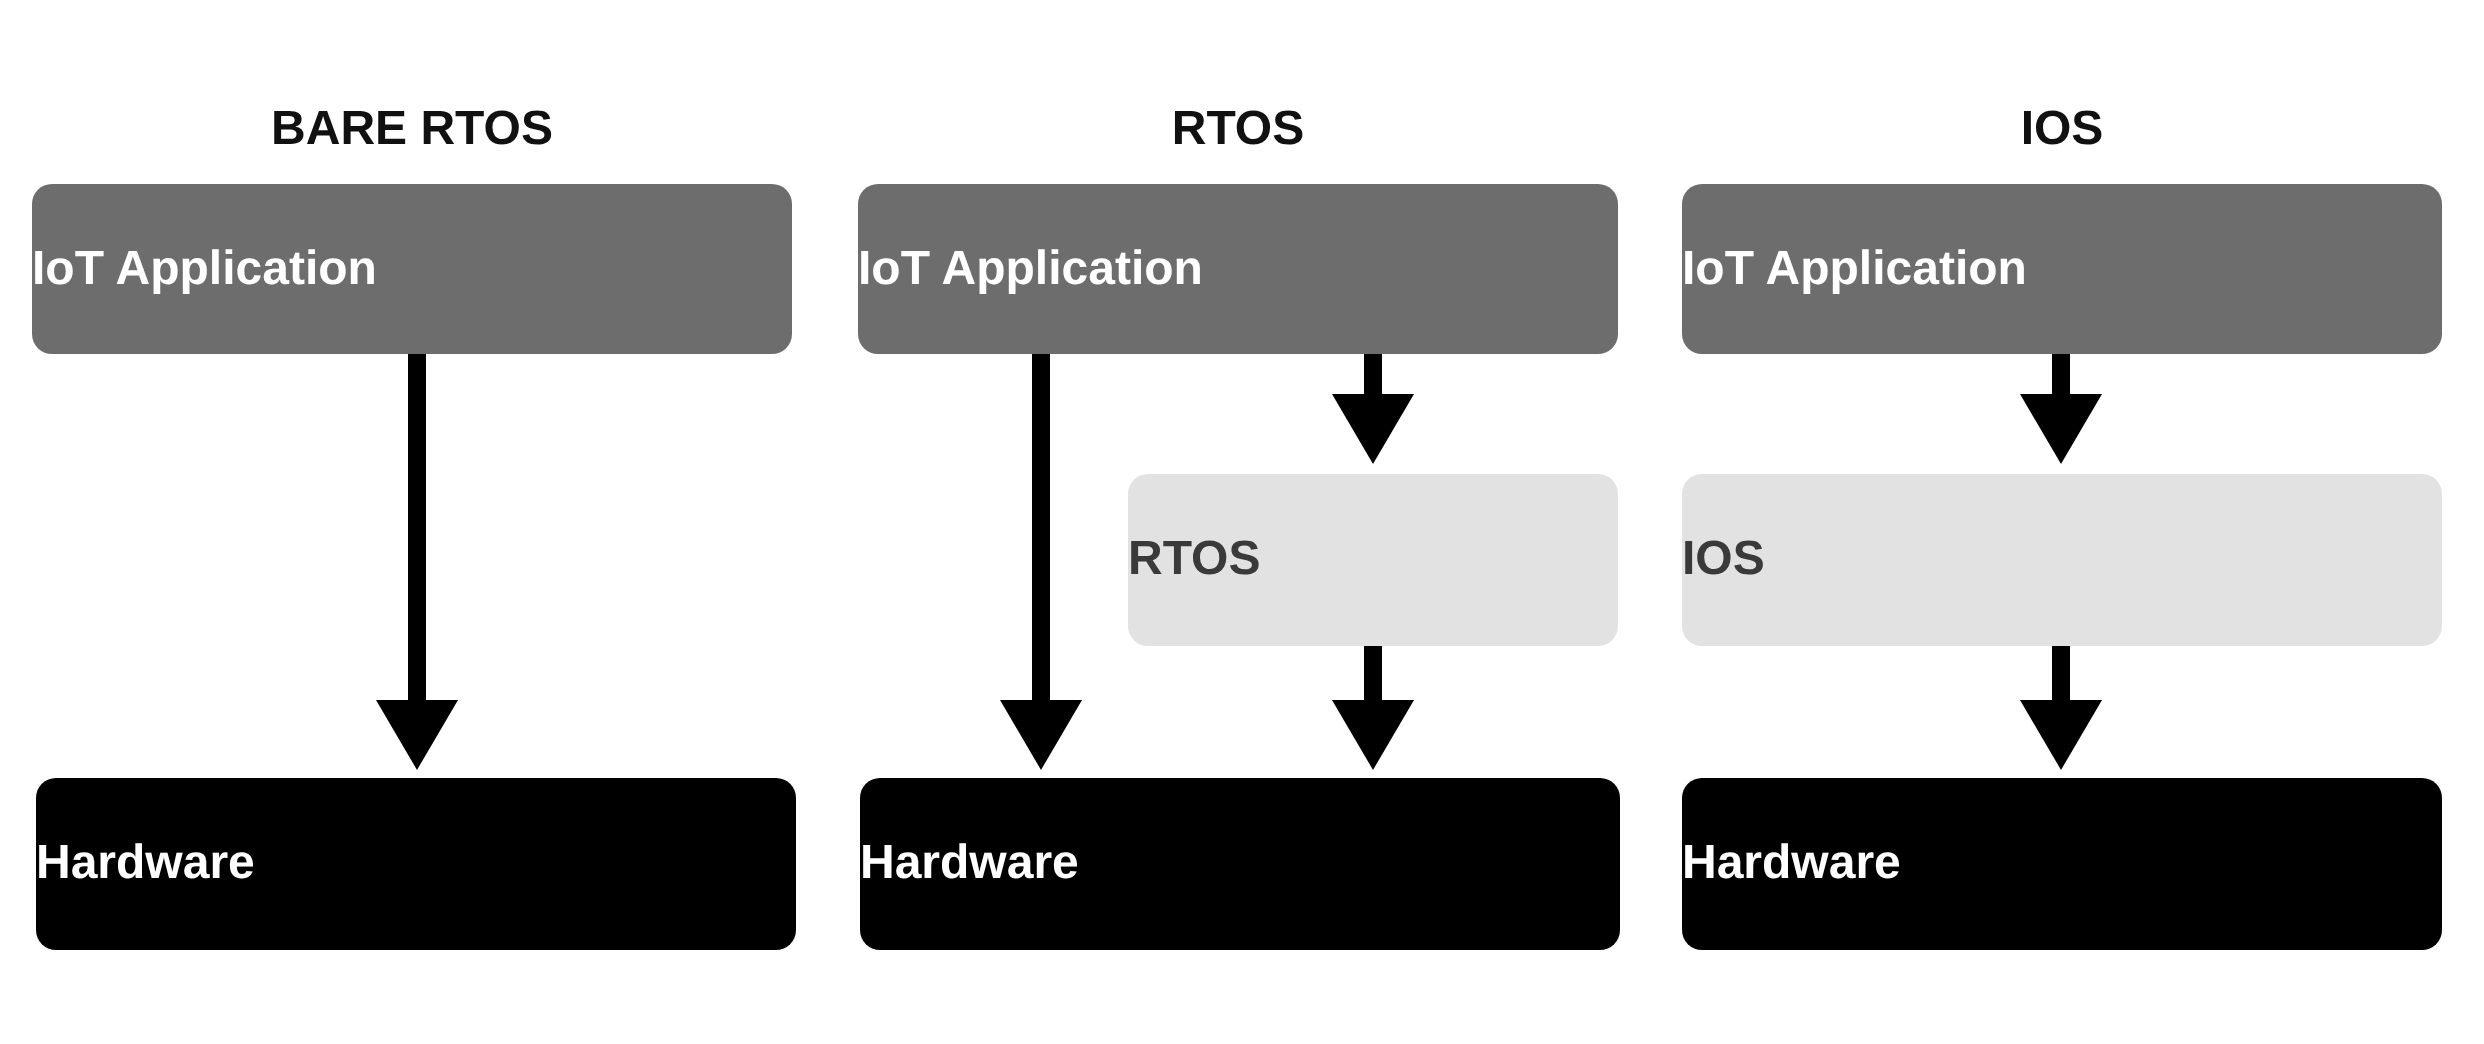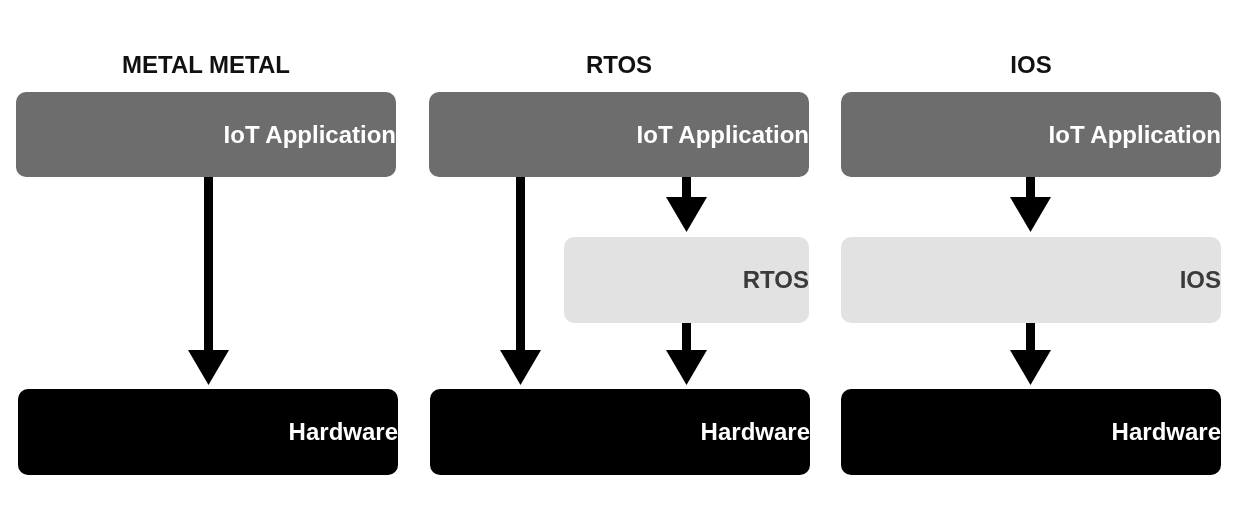--- a/index.html
+++ b/index.html
@@ -1,30 +1,30 @@
 <!DOCTYPE html>
 <html><head>
   <meta charset="utf-8">
   <style>
     html, body { margin: 0; padding: 0; background: #ffffff; }
     body { width: 1242px; height: 522px; position: relative; overflow: hidden;
            font-family: "Liberation Sans", "DejaVu Sans", sans-serif; }
     .title { position: absolute; top: 48px; height: 34px; line-height: 34px;
              font-size: 24px; font-weight: bold; color: #111111; text-align: center; }
     .box { position: absolute; border-radius: 10px; display: flex; align-items: center;
-           justify-content: flex-end; font-size: 24px; font-weight: bold; box-sizing: border-box; }
+           justify-content: flex-start; font-size: 24px; font-weight: bold; box-sizing: border-box; }
     .app { background: #6d6d6d; color: #ffffff; }
     .os { background: #e2e2e2; color: #3a3a3a; }
     .hw { background: #000000; color: #ffffff; }
     svg.arrows { position: absolute; left: 0; top: 0; }
   </style>
 </head>
 <body>
 
-<div class="title" style="left:16px; width:380px;">METAL METAL</div>
+<div class="title" style="left:16px; width:380px;">BARE RTOS</div>
 <div class="title" style="left:429px; width:380px;">RTOS</div>
 <div class="title" style="left:841px; width:380px;">IOS</div>
 
 <div class="box app" style="left:16px; top:92px; width:380px; height:85px;">
   <span>IoT Application</span>
 </div>
 <div class="box hw" style="left:18px; top:389px; width:380px; height:86px;">
   <span>Hardware</span>
 </div>
 

